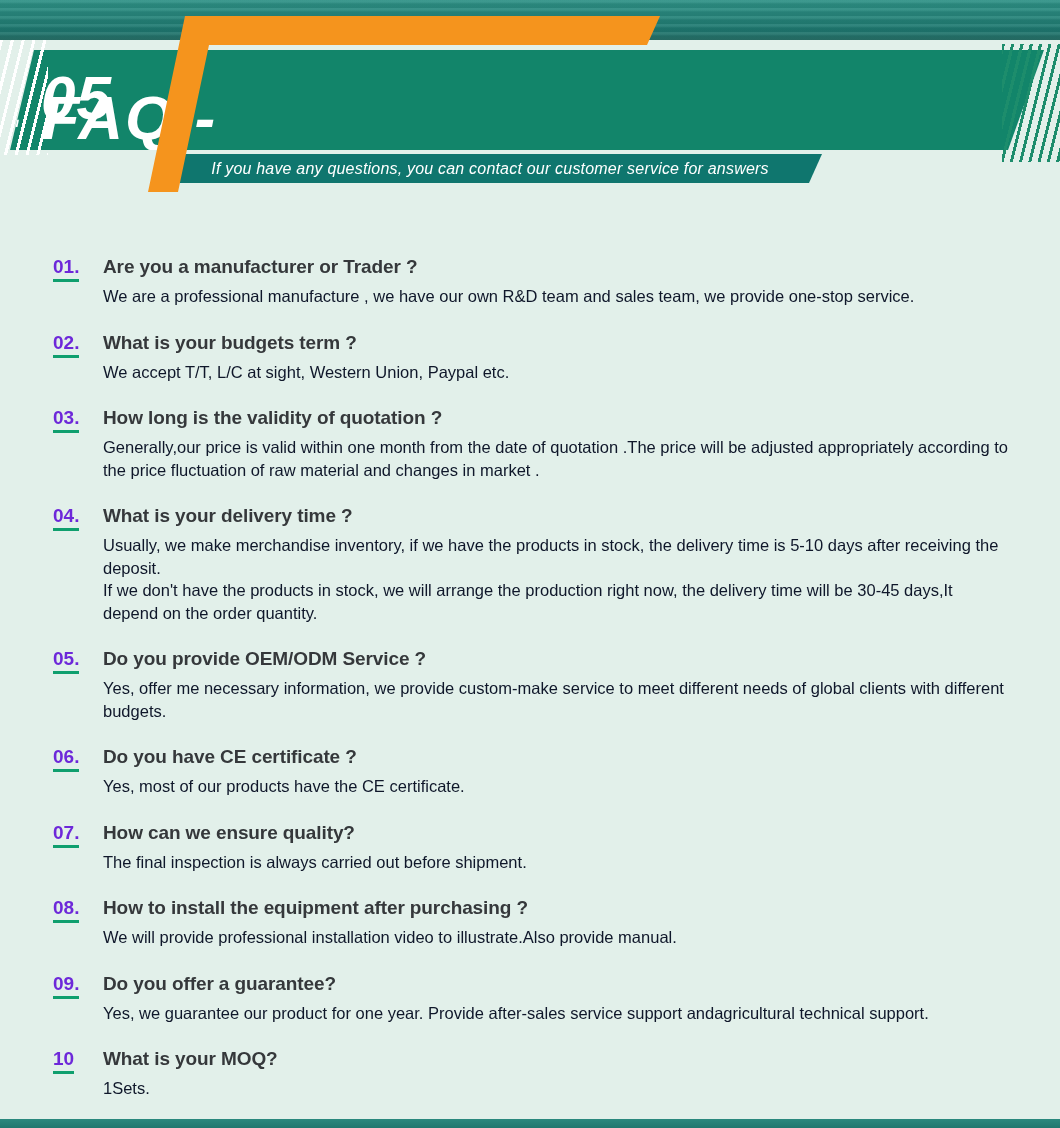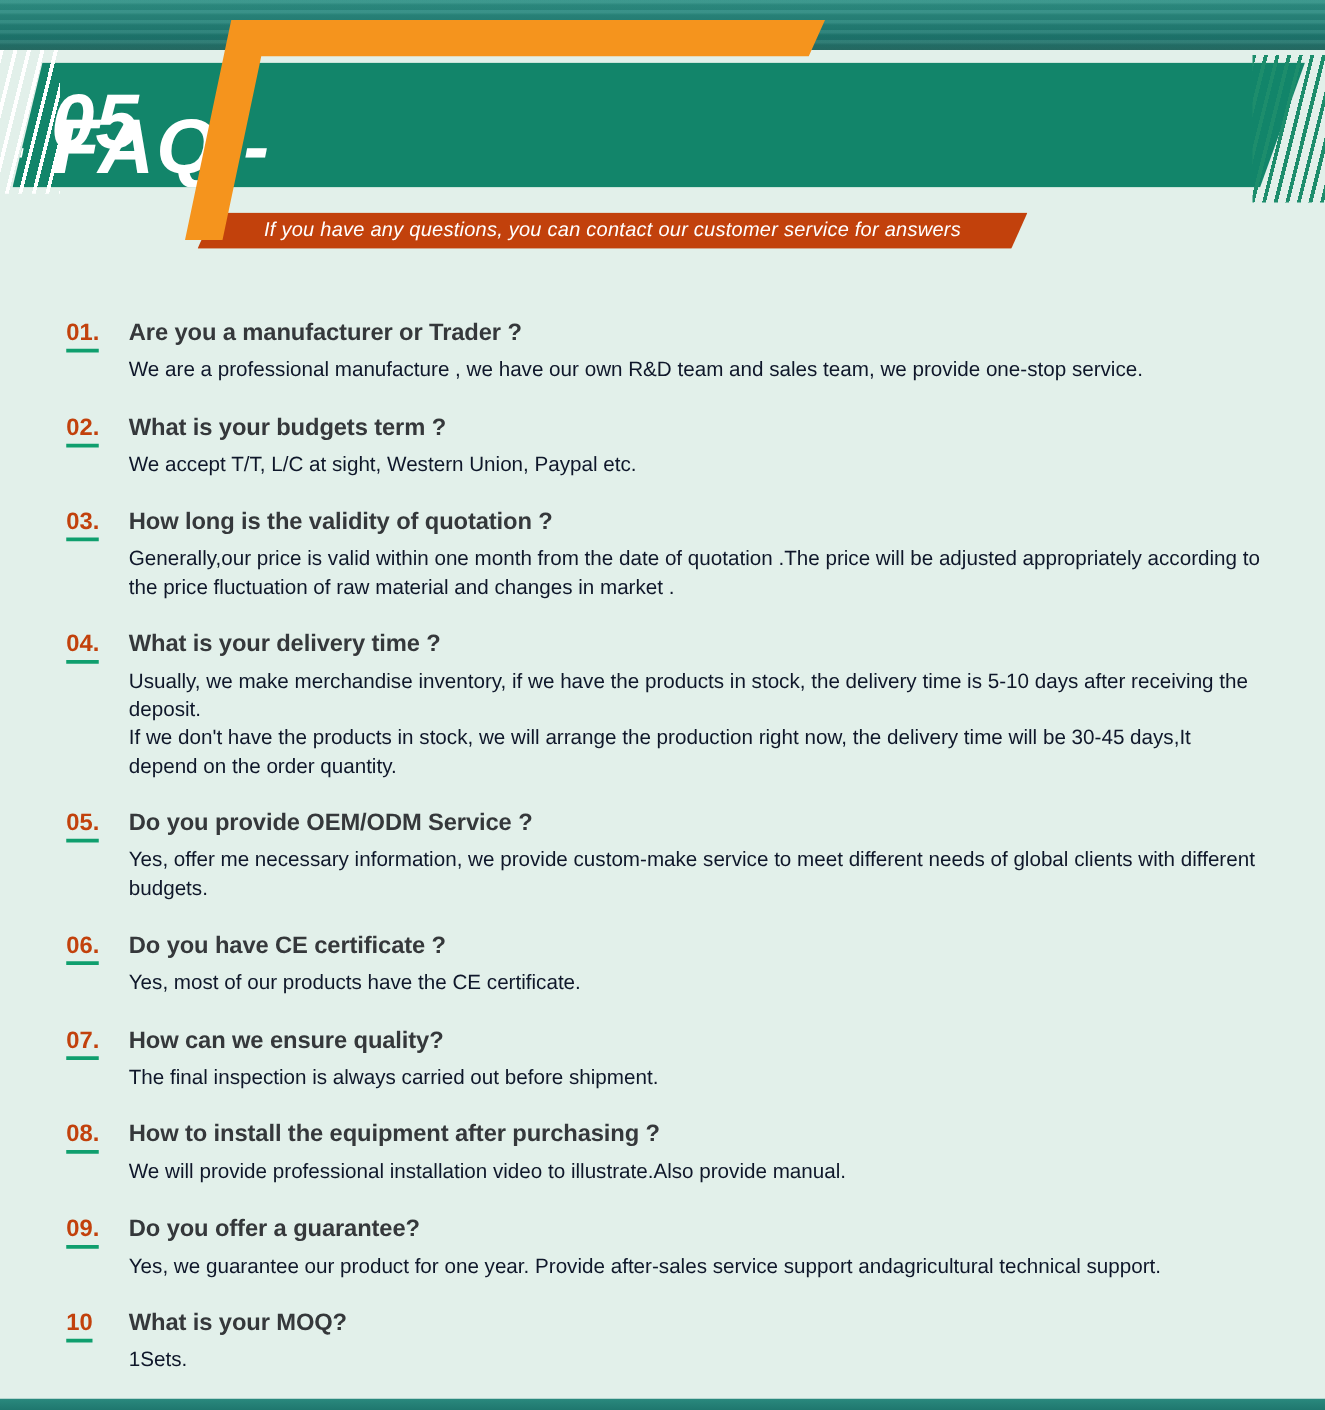--- a/index.html
+++ b/index.html
@@ -41,42 +41,42 @@
   .left-stripes {
     position:absolute; left:0; top:40px; width:48px; height:115px;
     background:repeating-linear-gradient(104deg, #ffffff 0 3px, transparent 3px 10.5px);
   }
   .right-stripes {
     position:absolute; right:0; top:44px; width:58px; height:118px;
     background:repeating-linear-gradient(104deg, #1d8d6c 0 3px, transparent 3px 9px);
   }
 
   .subtitle-bar {
-    position:absolute; top:170px; left:158px; width:664px; height:29px;
-    background:#c2410c;
+    position:absolute; top:154px; left:158px; width:664px; height:29px;
+    background:#0f766e;
     clip-path:polygon(13px 0, 100% 0, calc(100% - 13px) 100%, 0 100%);
     display:flex; align-items:center; justify-content:center;
   }
   .subtitle-bar span {
     color:#ffffff; font-style:italic; font-size:16px; letter-spacing:0.2px;
   }
 
   .orange-shape {
     position:absolute; top:0; left:0; width:1060px; height:200px;
     background:#f5941d;
     clip-path:polygon(185px 16px, 660px 16px, 647px 45px, 209px 45px, 178px 192px, 148px 192px);
     pointer-events:none;
   }
 
   
   .faq-list { position:absolute; top:200px; left:0; width:1060px; padding:56px 0 0 53px; box-sizing:border-box; }
   .faq-item { display:flex; margin-bottom:24px; }
   .faq-num {
     flex:0 0 50px;
-    font-size:19px; font-weight:bold; color:#c2410c;
+    font-size:19px; font-weight:bold; color:#6d28d9;
   }
   .faq-num b {
     display:inline-block;
     border-bottom:3px solid #0f9f6e;
     padding-bottom:1px;
     font-weight:bold;
   }
   .faq-qa { flex:1; }
   .faq-q {
     margin:0 0 7px 0;

